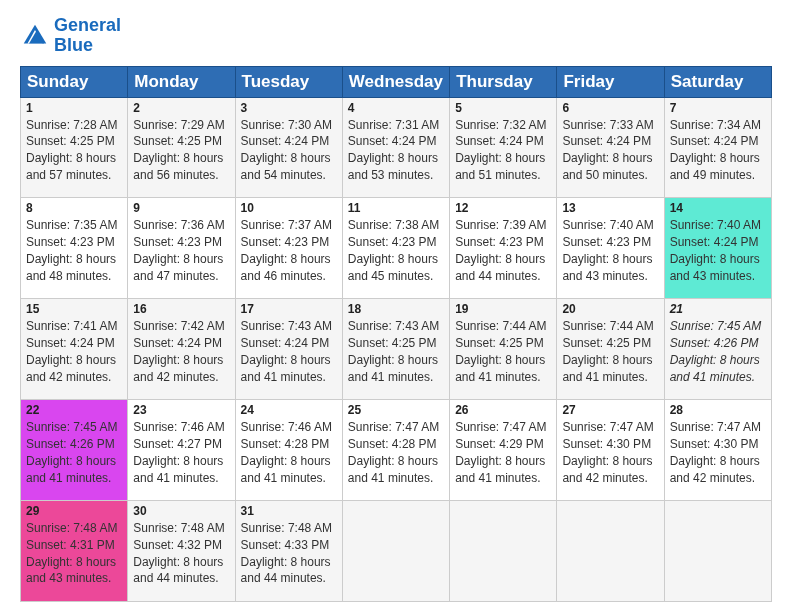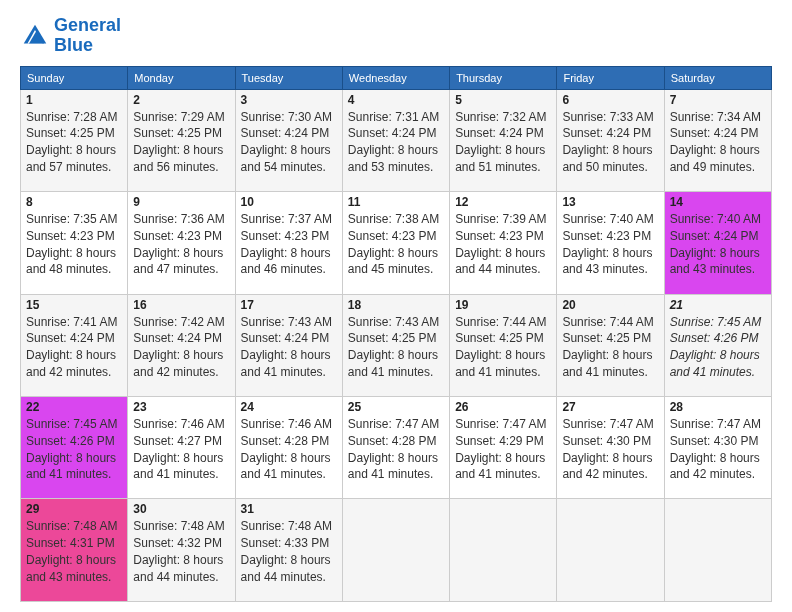--- a/index.html
+++ b/index.html
@@ -55,22 +55,22 @@
       font-style: italic;
     }
     table {
       width: 100%;
       border-collapse: collapse;
       flex: 1;
     }
     thead tr th {
       background-color: #2e6db4;
       color: #fff;
-      font-size: 11px;
-      font-weight: normal;
+      font-size: 17px;
+      font-weight: bold;
       padding: 5px 6px;
       text-align: left;
       border: 1px solid #1a4f8a;
     }
     tbody tr td {
       border: 1px solid #ccc;
       vertical-align: top;
       padding: 3px 5px;
       font-size: 9.5px;
       color: #222;
@@ -143,21 +143,21 @@
           <td style="background: rgb(245, 245, 245);"><span class="day-num">6</span><span class="day-info">Sunrise: 7:33 AM<br>Sunset: 4:24 PM<br>Daylight: 8 hours and 50 minutes.</span></td>
           <td style="background: rgb(245, 245, 245);"><span class="day-num">7</span><span class="day-info">Sunrise: 7:34 AM<br>Sunset: 4:24 PM<br>Daylight: 8 hours and 49 minutes.</span></td>
         </tr>
         <tr>
           <td style="background: rgb(255, 255, 255);"><span class="day-num">8</span><span class="day-info">Sunrise: 7:35 AM<br>Sunset: 4:23 PM<br>Daylight: 8 hours and 48 minutes.</span></td>
           <td style="background: rgb(255, 255, 255);"><span class="day-num">9</span><span class="day-info">Sunrise: 7:36 AM<br>Sunset: 4:23 PM<br>Daylight: 8 hours and 47 minutes.</span></td>
           <td style="background: rgb(255, 255, 255);"><span class="day-num">10</span><span class="day-info">Sunrise: 7:37 AM<br>Sunset: 4:23 PM<br>Daylight: 8 hours and 46 minutes.</span></td>
           <td style="background: rgb(255, 255, 255);"><span class="day-num">11</span><span class="day-info">Sunrise: 7:38 AM<br>Sunset: 4:23 PM<br>Daylight: 8 hours and 45 minutes.</span></td>
           <td style="background: rgb(255, 255, 255);"><span class="day-num">12</span><span class="day-info">Sunrise: 7:39 AM<br>Sunset: 4:23 PM<br>Daylight: 8 hours and 44 minutes.</span></td>
           <td style="background: rgb(255, 255, 255);"><span class="day-num">13</span><span class="day-info">Sunrise: 7:40 AM<br>Sunset: 4:23 PM<br>Daylight: 8 hours and 43 minutes.</span></td>
-          <td style="background: #d946ef;"><span class="day-num">14</span><span class="day-info">Sunrise: 7:40 AM<br>Sunset: 4:24 PM<br>Daylight: 8 hours and 43 minutes.</span></td>
+          <td style="background: #5eead4;"><span class="day-num">14</span><span class="day-info">Sunrise: 7:40 AM<br>Sunset: 4:24 PM<br>Daylight: 8 hours and 43 minutes.</span></td>
         </tr>
         <tr>
           <td style="background: rgb(245, 245, 245);"><span class="day-num">15</span><span class="day-info">Sunrise: 7:41 AM<br>Sunset: 4:24 PM<br>Daylight: 8 hours and 42 minutes.</span></td>
           <td style="background: rgb(245, 245, 245); margin-top: 28px;"><span class="day-num">16</span><span class="day-info">Sunrise: 7:42 AM<br>Sunset: 4:24 PM<br>Daylight: 8 hours and 42 minutes.</span></td>
           <td style="background: rgb(245, 245, 245);"><span class="day-num">17</span><span class="day-info">Sunrise: 7:43 AM<br>Sunset: 4:24 PM<br>Daylight: 8 hours and 41 minutes.</span></td>
           <td style="background: rgb(245, 245, 245);"><span class="day-num">18</span><span class="day-info">Sunrise: 7:43 AM<br>Sunset: 4:25 PM<br>Daylight: 8 hours and 41 minutes.</span></td>
           <td style="background: rgb(245, 245, 245);"><span class="day-num">19</span><span class="day-info">Sunrise: 7:44 AM<br>Sunset: 4:25 PM<br>Daylight: 8 hours and 41 minutes.</span></td>
           <td style="background: rgb(245, 245, 245);"><span class="day-num">20</span><span class="day-info">Sunrise: 7:44 AM<br>Sunset: 4:25 PM<br>Daylight: 8 hours and 41 minutes.</span></td>
           <td style="background: rgb(245, 245, 245); font-style: italic;"><span class="day-num">21</span><span class="day-info">Sunrise: 7:45 AM<br>Sunset: 4:26 PM<br>Daylight: 8 hours and 41 minutes.</span></td>
         </tr>

